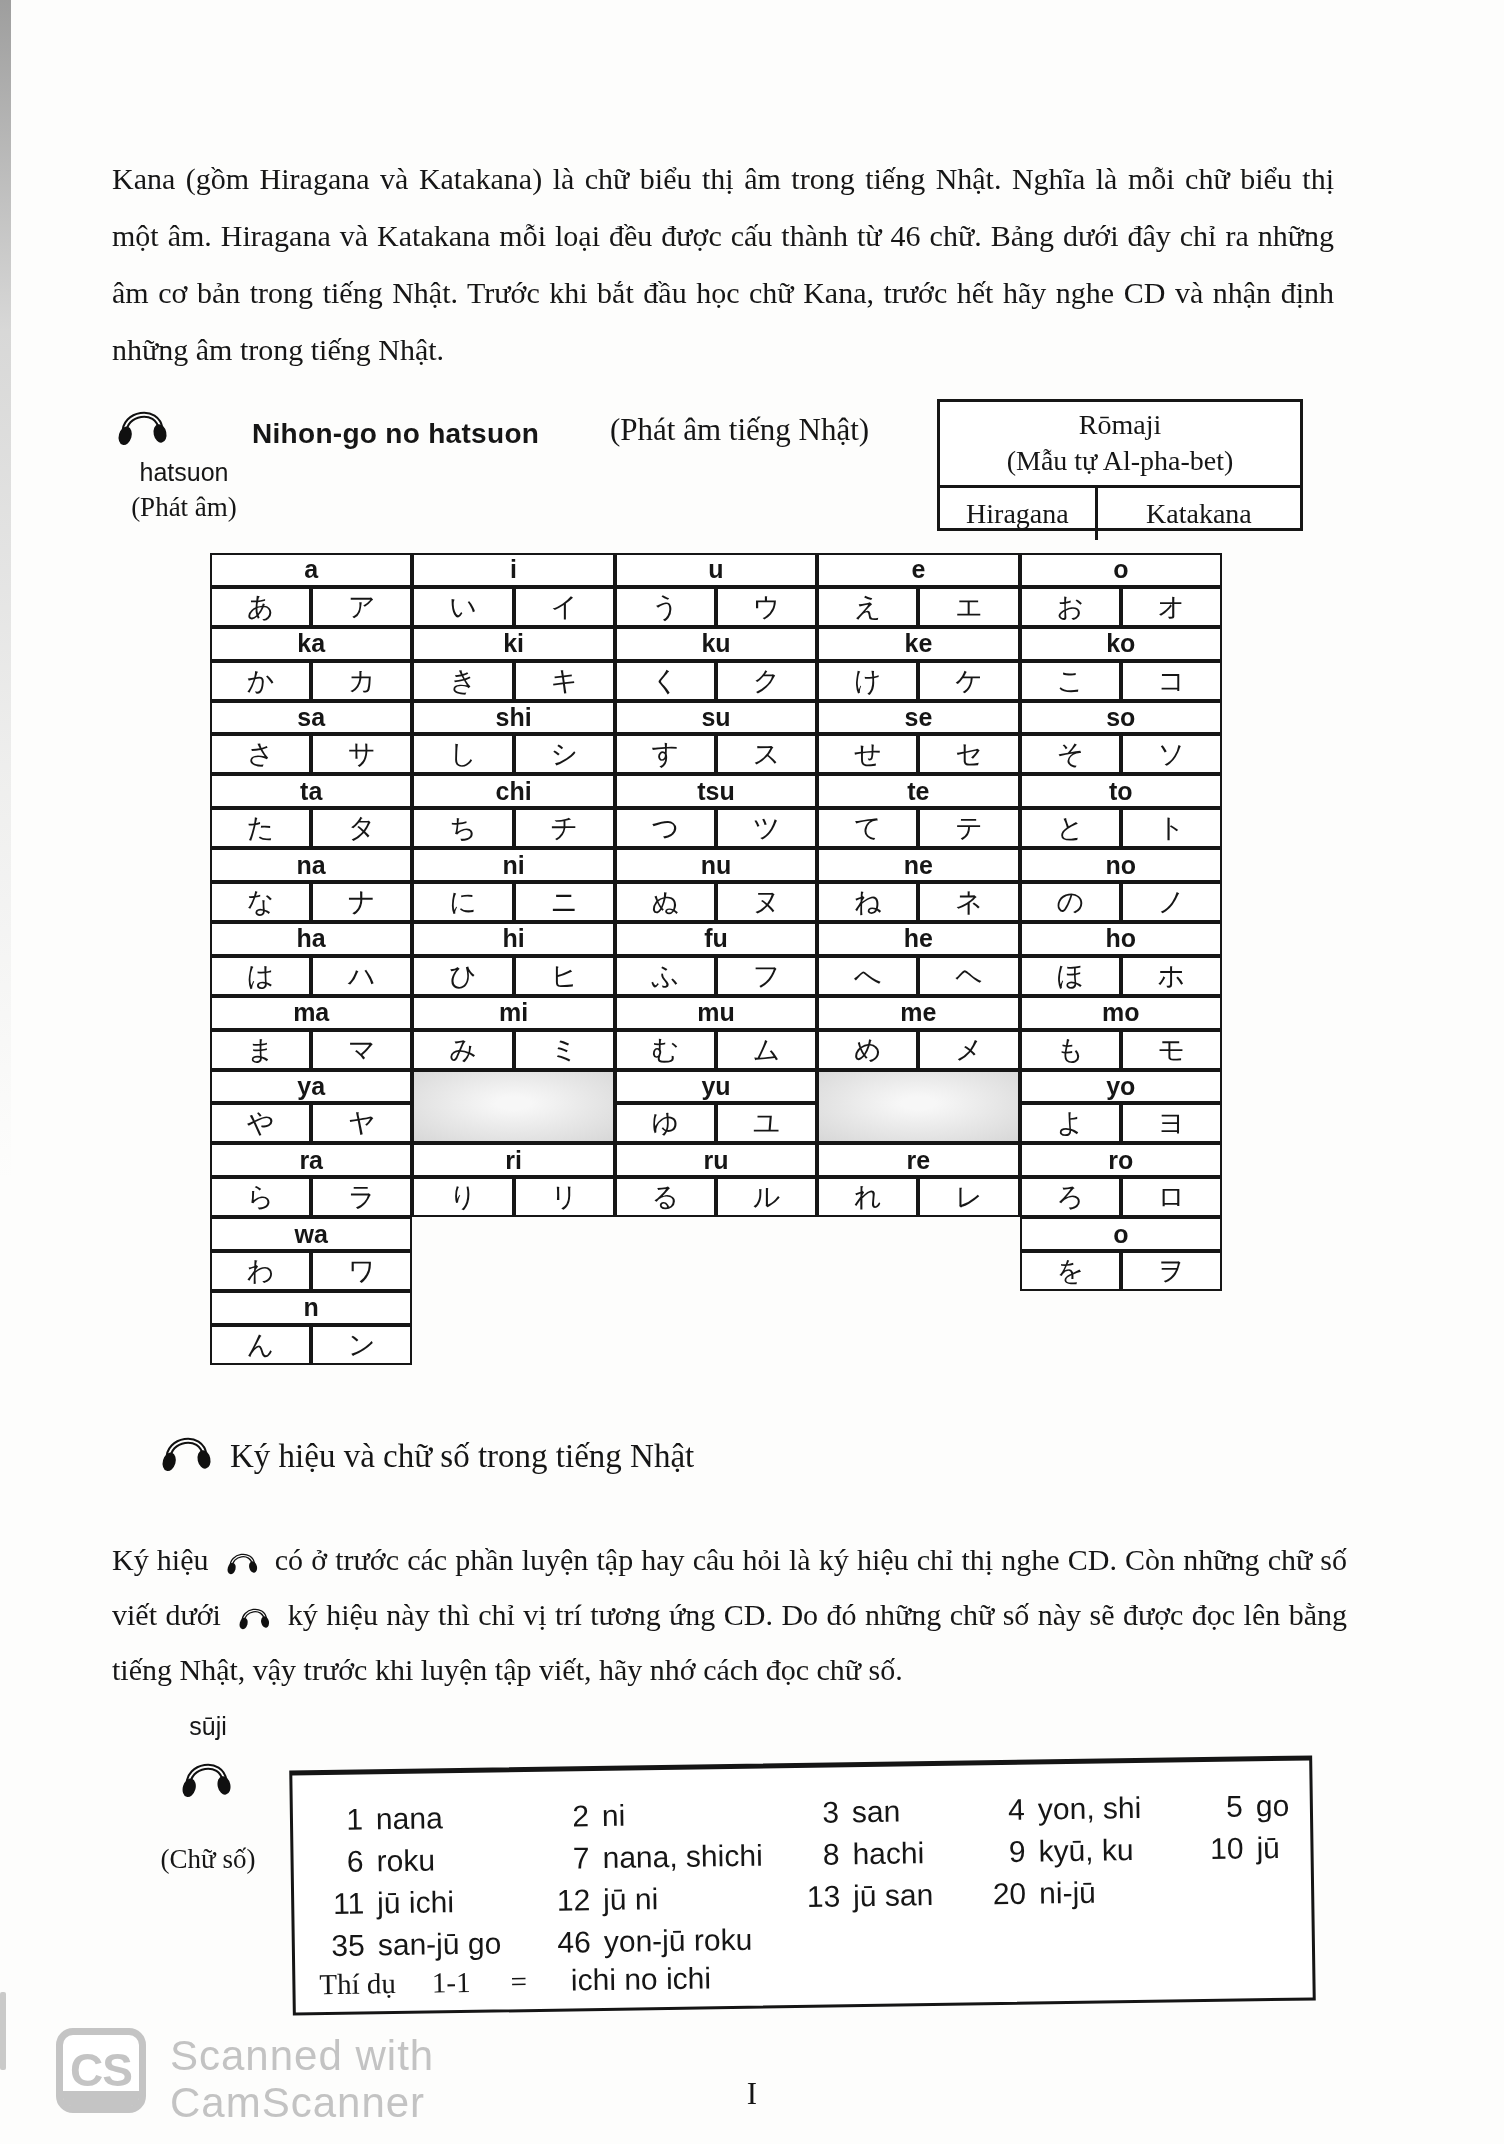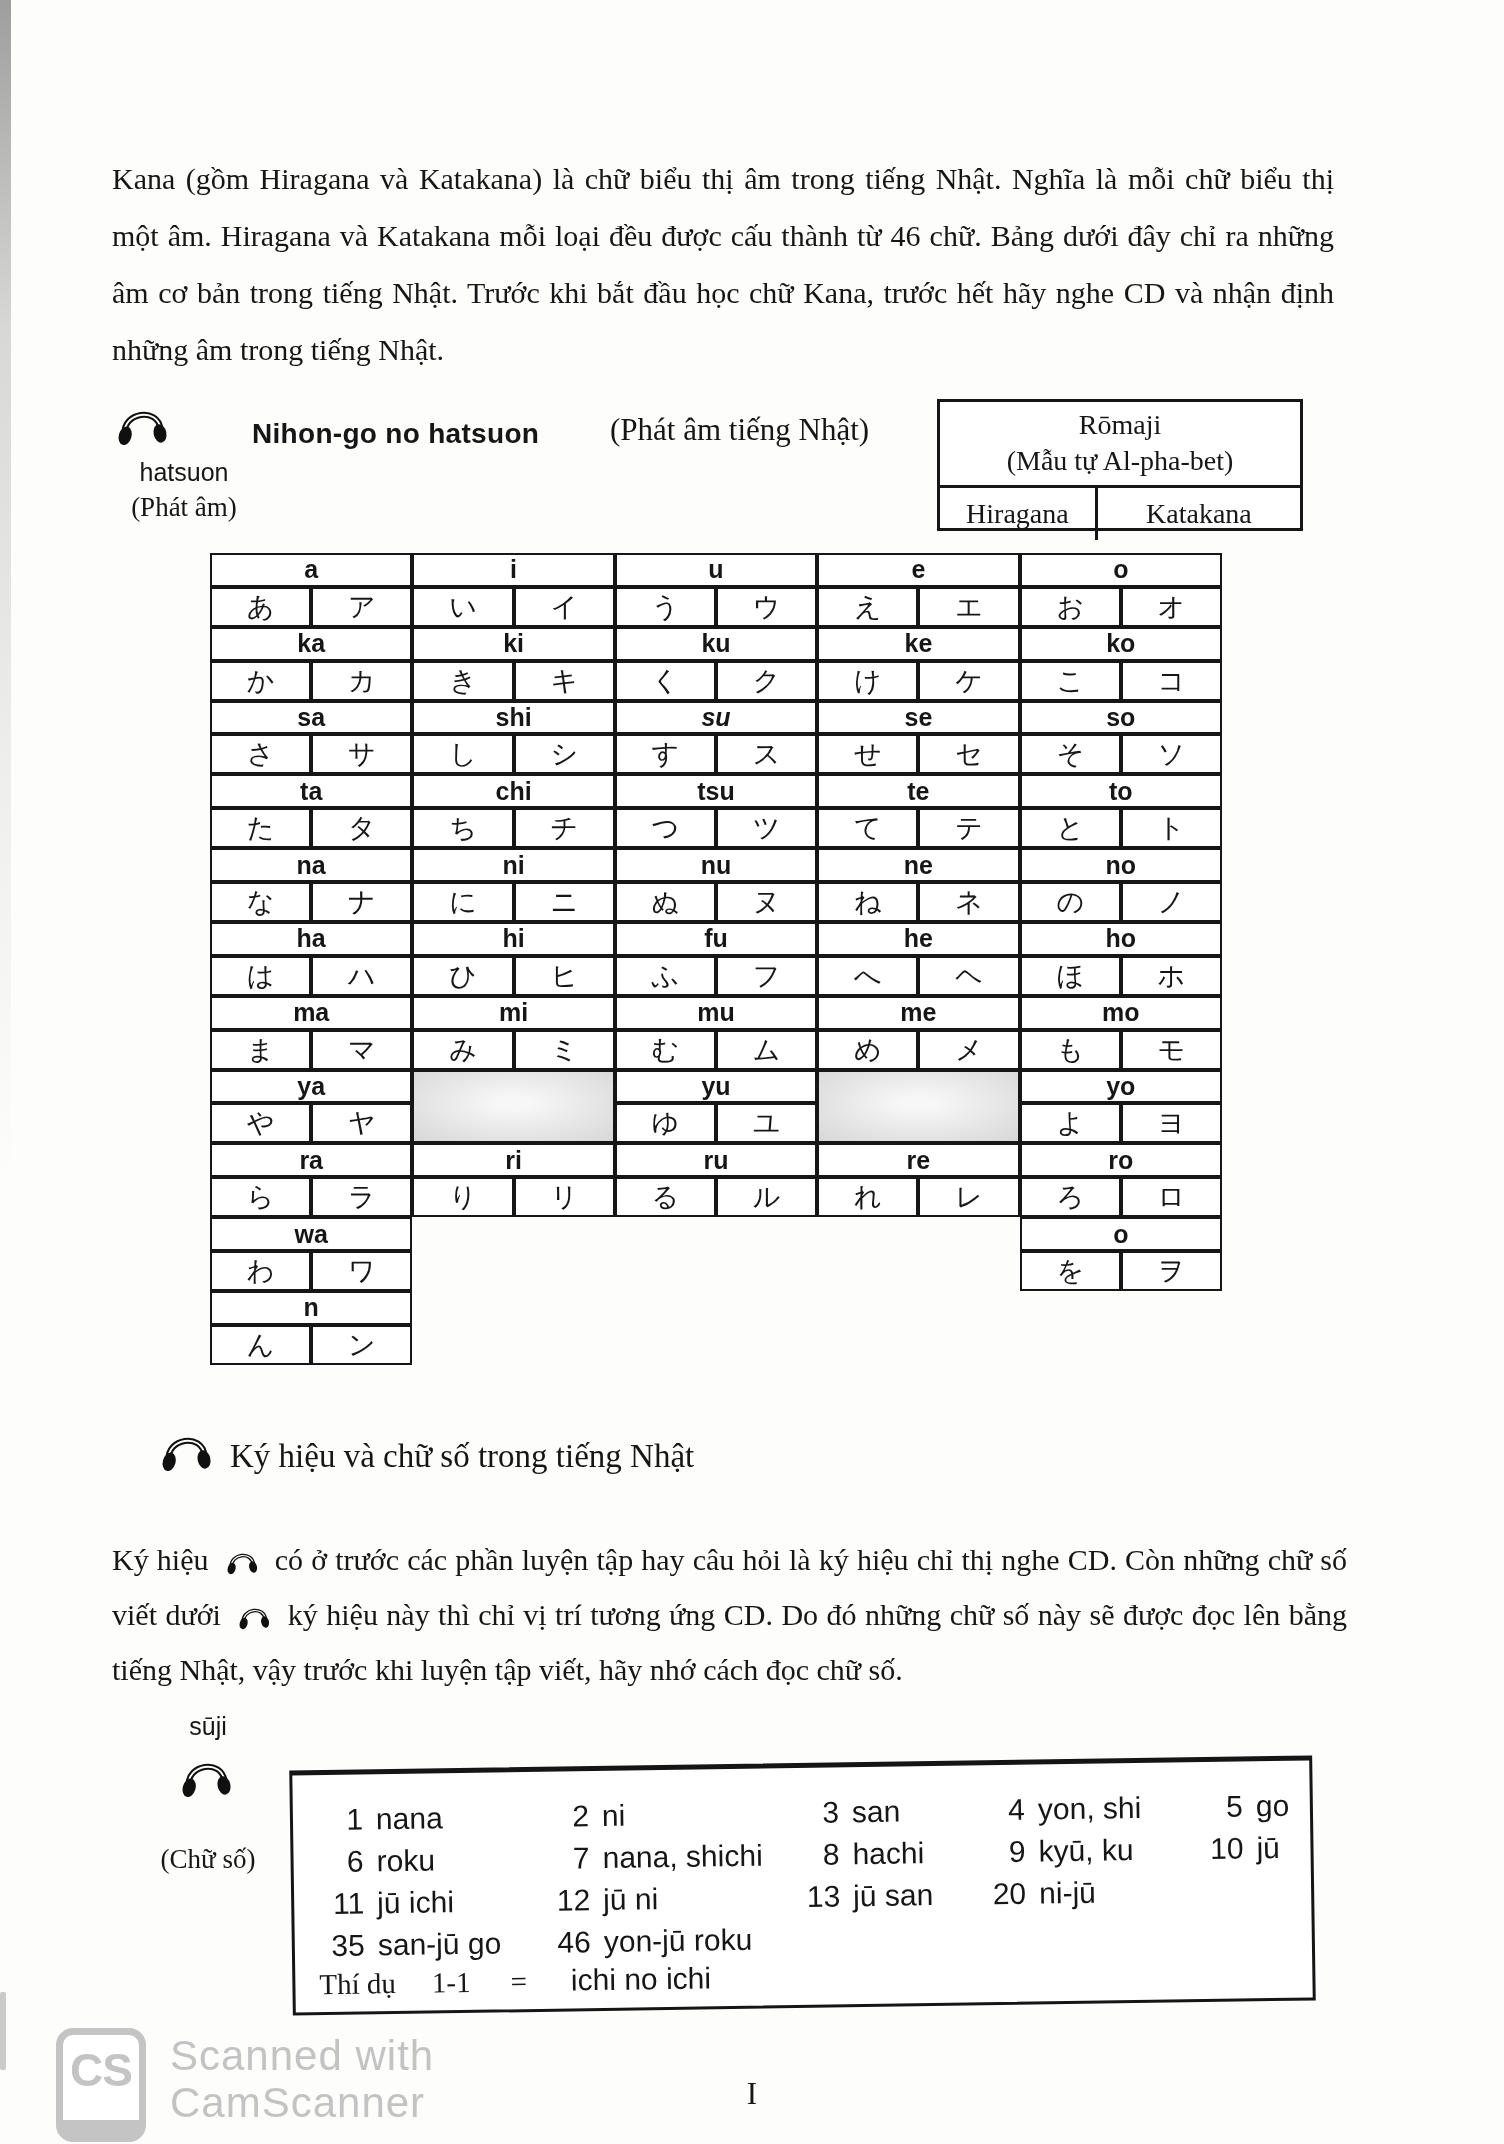--- a/index.html
+++ b/index.html
@@ -63,21 +63,21 @@
   .num-item{display:flex;align-items:baseline;}
   .nn{width:46px;text-align:right;margin-right:13px;}
   .nt{white-space:nowrap;}
   .ex-row{display:flex;align-items:baseline;height:44px;}
   .ex-label{font-family:"Liberation Serif","DejaVu Serif",serif;font-size:29px;}
   .ex-expr{font-family:"Liberation Serif","DejaVu Serif",serif;font-size:29px;margin-left:36px;}
   .ex-eq{font-family:"Liberation Serif","DejaVu Serif",serif;font-size:29px;margin-left:40px;}
   .ex-result{margin-left:44px;}
 
   
-  .cs-logo{position:absolute;left:56px;top:2028px;width:90px;height:114px;box-sizing:border-box;
+  .cs-logo{position:absolute;left:56px;top:2028px;width:90px;height:85px;box-sizing:border-box;
     border:7px solid #c4c4c4;border-radius:17px;background:#fff;}
   .cs-text{position:absolute;left:0;right:0;top:8px;text-align:center;color:#c4c4c4;
     font-family:"Liberation Sans","DejaVu Sans",sans-serif;font-weight:bold;font-size:46px;letter-spacing:-1px;}
   .cs-band{position:absolute;left:0;right:0;bottom:0;height:15px;background:#c4c4c4;border-radius:0 0 8px 8px;}
   .wm-text{position:absolute;left:170px;top:2032px;color:#c3c3c3;
     font-family:"Liberation Sans","DejaVu Sans",sans-serif;font-size:42px;line-height:47px;letter-spacing:1px;}
   .page-num{position:absolute;left:0;right:0;top:2076px;text-align:center;font-size:31px;}
 </style>
 </head>
 <body>
@@ -148,21 +148,21 @@
       <div class="kcell" style="grid-area: 4 / 8 / span 1 / span 1;">ケ</div>
       <div class="rcell" style="grid-area: 3 / 9 / span 1 / span 2;">ko</div>
       <div class="kcell" style="grid-area: 4 / 9 / span 1 / span 1;">こ</div>
       <div class="kcell" style="grid-area: 4 / 10 / span 1 / span 1;">コ</div>
       <div class="rcell" style="grid-area: 5 / 1 / span 1 / span 2;">sa</div>
       <div class="kcell" style="grid-area: 6 / 1 / span 1 / span 1;">さ</div>
       <div class="kcell" style="grid-area: 6 / 2 / span 1 / span 1;">サ</div>
       <div class="rcell" style="grid-area: 5 / 3 / span 1 / span 2;">shi</div>
       <div class="kcell" style="grid-area: 6 / 3 / span 1 / span 1;">し</div>
       <div class="kcell" style="grid-area: 6 / 4 / span 1 / span 1;">シ</div>
-      <div class="rcell" style="grid-area: 5 / 5 / span 1 / span 2; font-style: italic;">su</div>
+      <div class="rcell" style="grid-area: 5 / 5 / span 1 / span 2;">su</div>
       <div class="kcell" style="grid-area: 6 / 5 / span 1 / span 1;">す</div>
       <div class="kcell" style="grid-area: 6 / 6 / span 1 / span 1;">ス</div>
       <div class="rcell" style="grid-area: 5 / 7 / span 1 / span 2;">se</div>
       <div class="kcell" style="grid-area: 6 / 7 / span 1 / span 1;">せ</div>
       <div class="kcell" style="grid-area: 6 / 8 / span 1 / span 1;">セ</div>
       <div class="rcell" style="grid-area: 5 / 9 / span 1 / span 2;">so</div>
       <div class="kcell" style="grid-area: 6 / 9 / span 1 / span 1;">そ</div>
       <div class="kcell" style="grid-area: 6 / 10 / span 1 / span 1;">ソ</div>
       <div class="rcell" style="grid-area: 7 / 1 / span 1 / span 2;">ta</div>
       <div class="kcell" style="grid-area: 8 / 1 / span 1 / span 1;">た</div>

